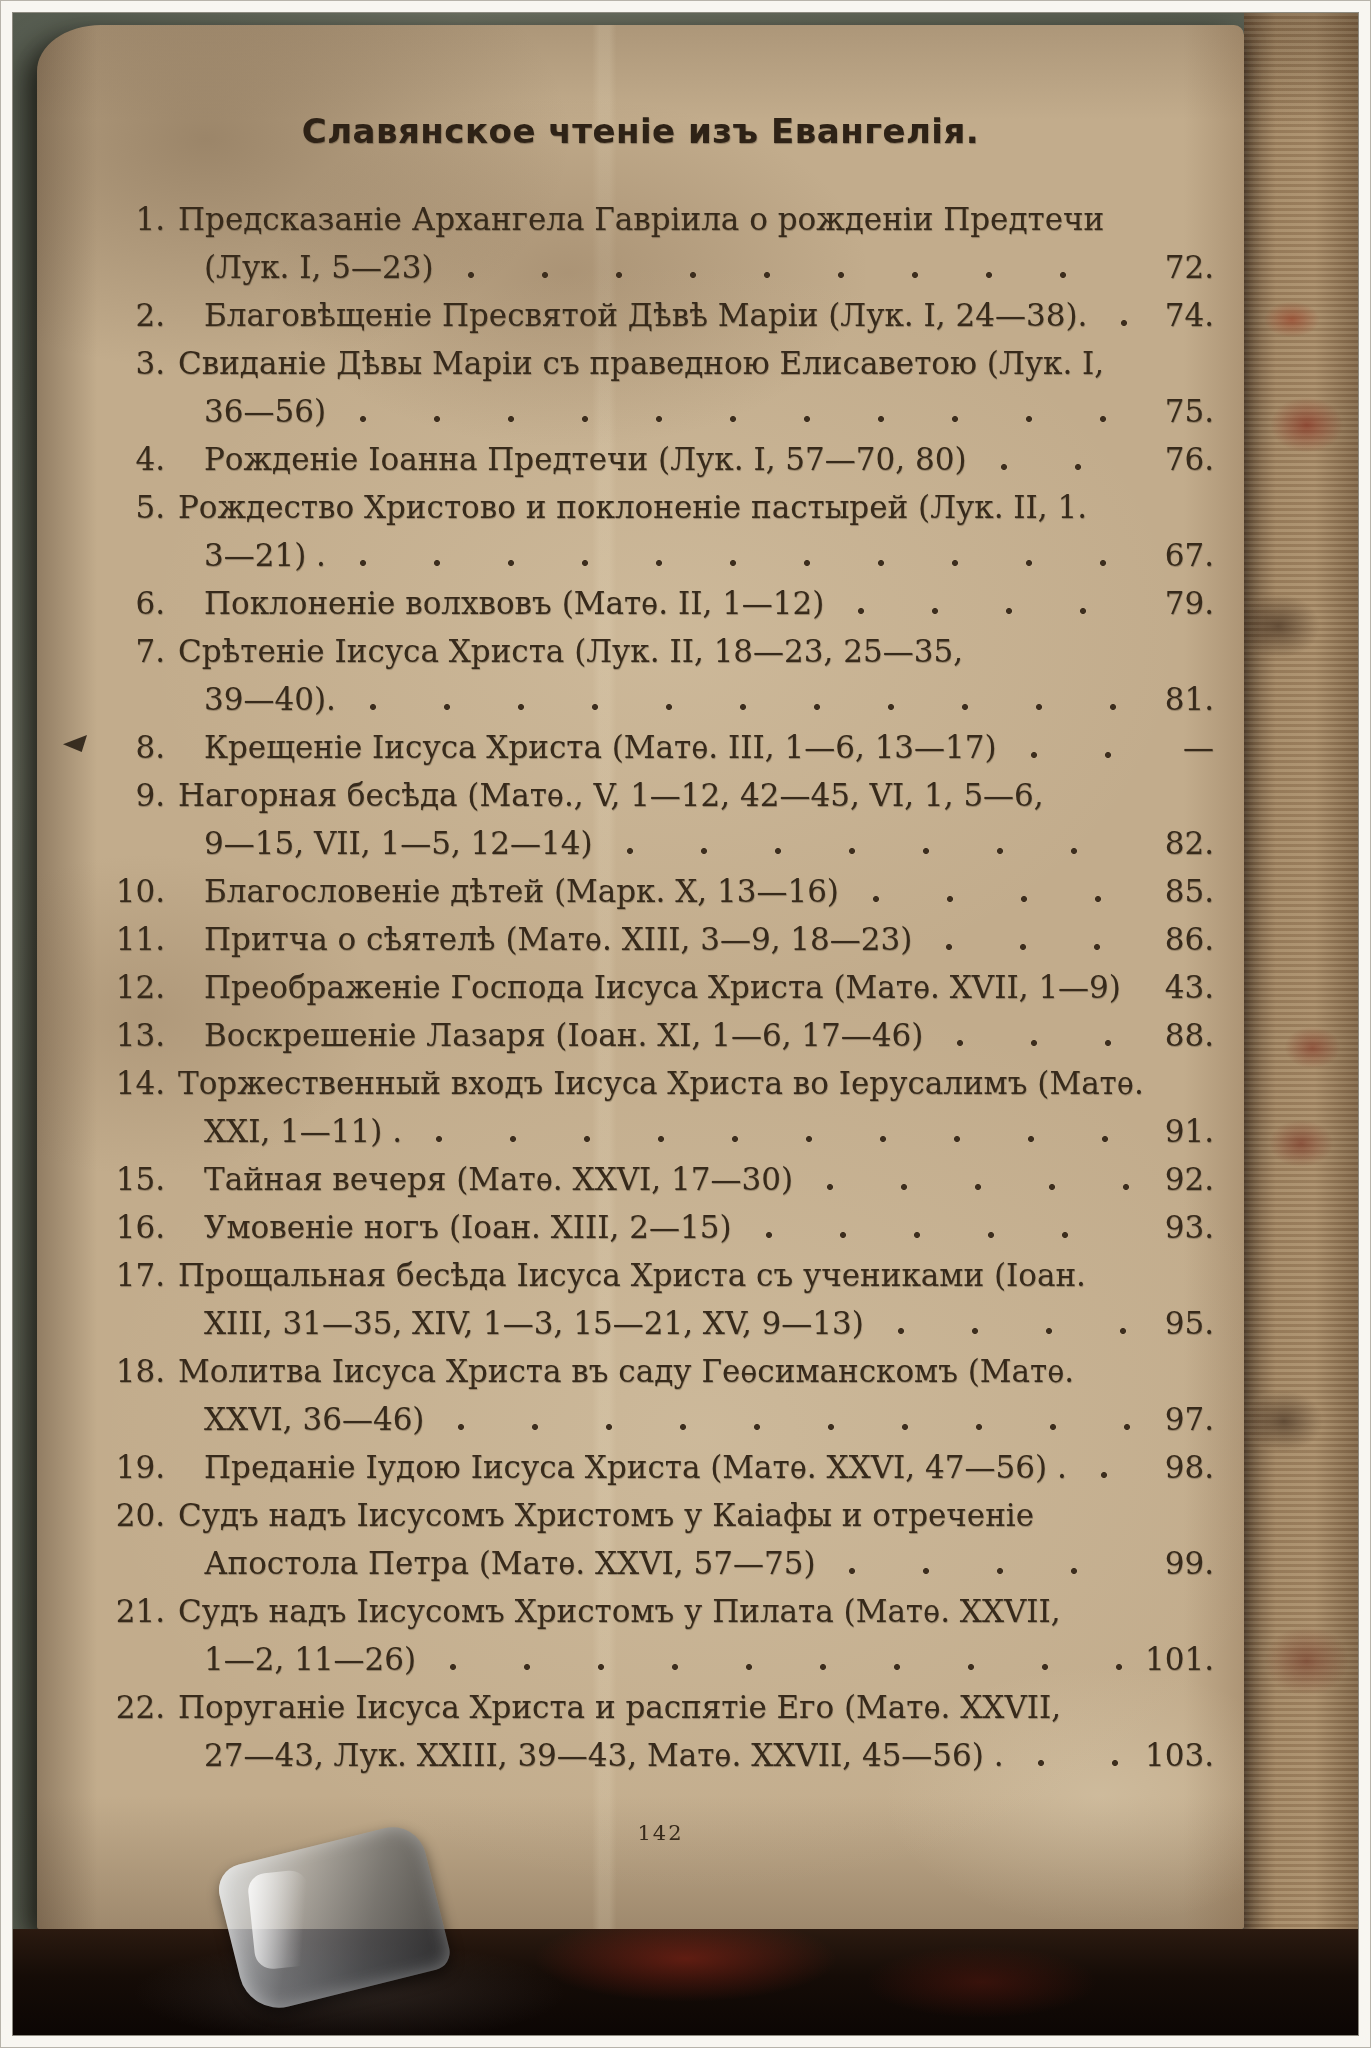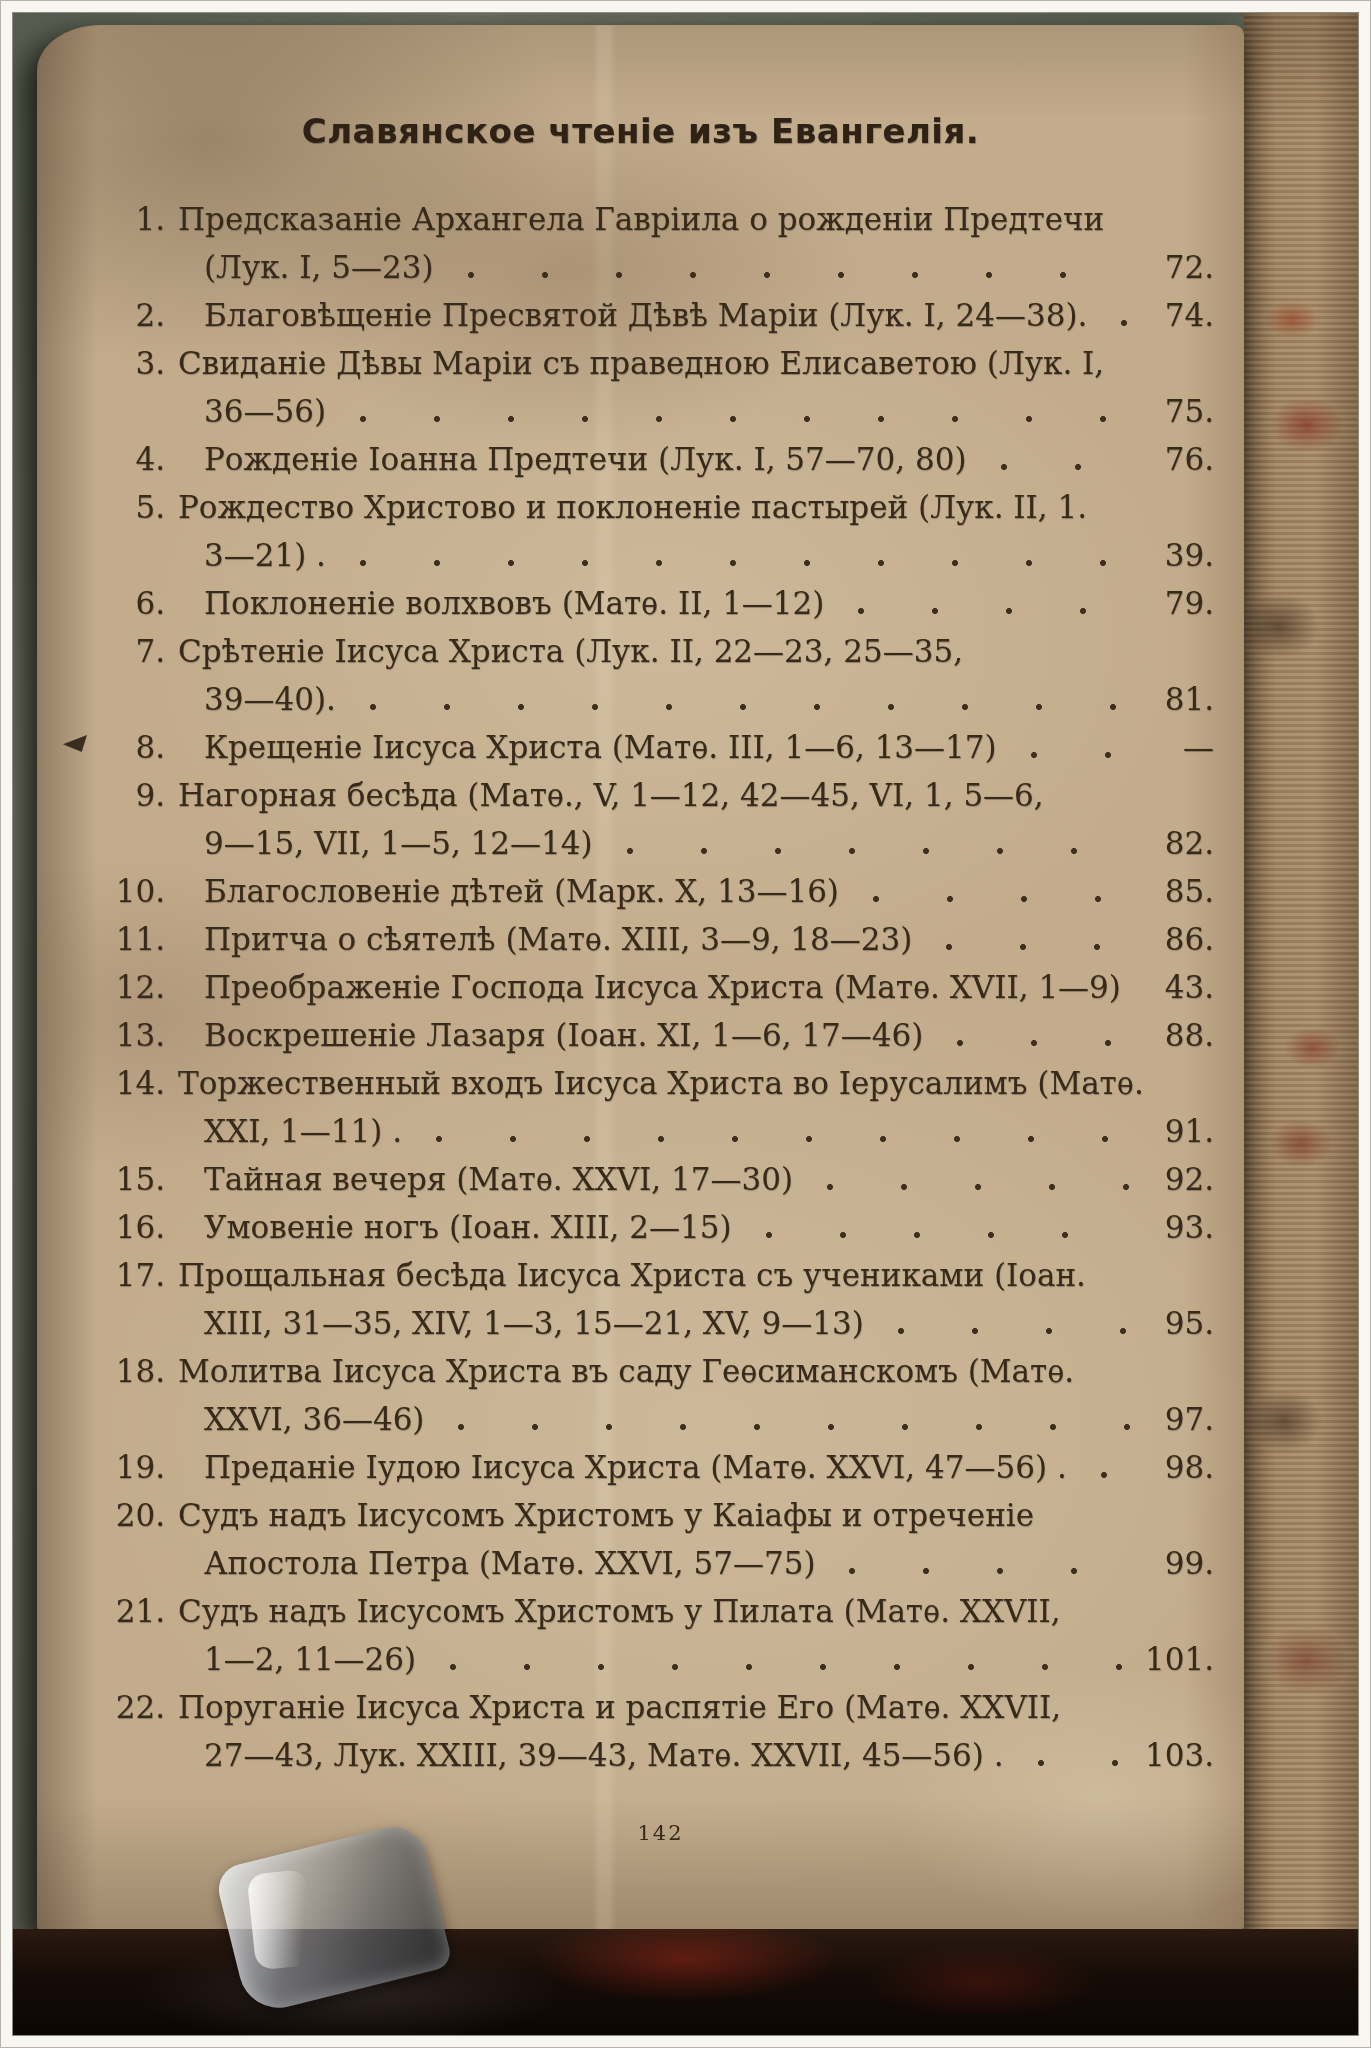--- a/index.html
+++ b/index.html
@@ -151,38 +151,38 @@
                 </div>
               </div>
   </div>
             <div class="entry">
     <span class="num">5.</span>
     <div class="body">
                 <div class="line">Рождество Христово и поклоненіе пастырей (Лук. II, 1.</div>
                 <div class="lastline">
                   <span class="ltext">3—21) .</span>
                   <span class="leader"></span>
-                  <span class="pagenum">39.</span>
+                  <span class="pagenum">67.</span>
                 </div>
               </div>
   </div>
             <div class="entry">
     <span class="num">6.</span>
     <div class="body">
                 <div class="lastline">
                   <span class="ltext">Поклоненіе волхвовъ (Матѳ. II, 1—12)</span>
                   <span class="leader"></span>
                   <span class="pagenum">79.</span>
                 </div>
               </div>
   </div>
             <div class="entry">
     <span class="num">7.</span>
     <div class="body">
-                <div class="line">Срѣтеніе Іисуса Христа (Лук. II, 22—23, 25—35,</div>
+                <div class="line">Срѣтеніе Іисуса Христа (Лук. II, 18—23, 25—35,</div>
                 <div class="lastline">
                   <span class="ltext">39—40).</span>
                   <span class="leader"></span>
                   <span class="pagenum">81.</span>
                 </div>
               </div>
   </div>
             <div class="entry">
     <span class="num">8.</span>
     <div class="body">

